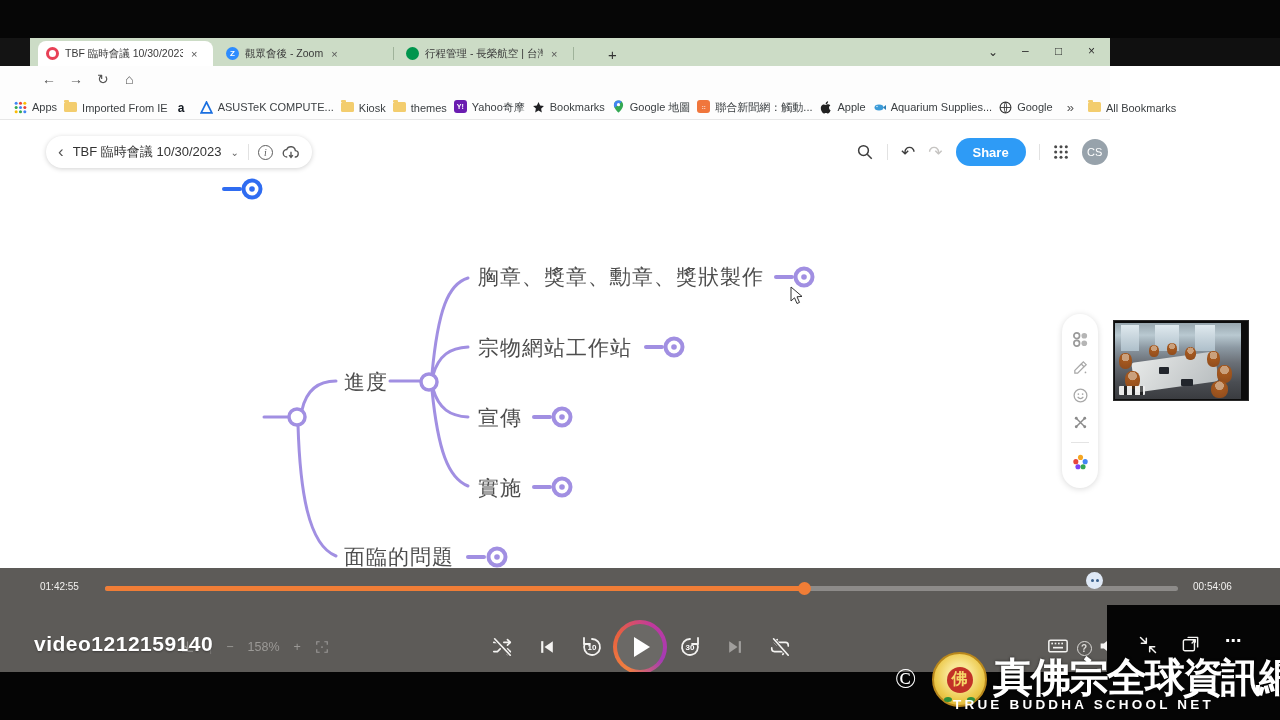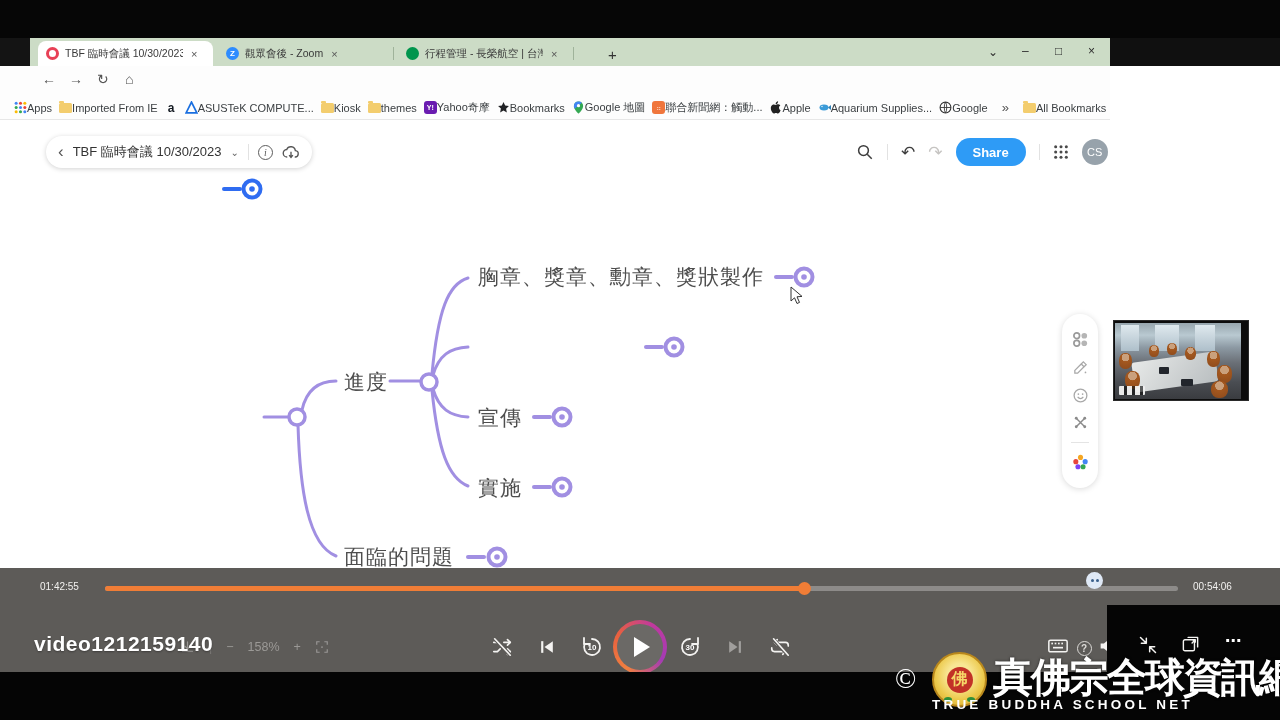--- a/index.html
+++ b/index.html
@@ -29,21 +29,21 @@
   .navic { position:absolute; top:5px; font-size:14px; color:#535353; }
   #omnibox { left:150px; top:71px; width:790px; height:21px; background:#eceff0; border-radius:11px; display:flex; align-items:center; padding:0 10px; gap:8px; }
   #omnibox .url { font-size:12px; color:#303134; }
   .lock { width:8px; height:7px; border:1.4px solid #5f6368; border-radius:2px; position:relative; margin-top:3px; }
   .lock:before { content:""; position:absolute; left:1px; top:-4px; width:4px; height:4px; border:1.4px solid #5f6368; border-bottom:none; border-radius:3px 3px 0 0; }
   .omni-right { margin-left:auto; display:flex; gap:12px; align-items:center; font-size:11px; color:#5f6368; }
   .ext { position:absolute; top:71px; width:17px; height:17px; border-radius:50%; }
   #toolbar .dots3 { position:absolute; left:1094px; top:70px; color:#444; font-size:12px; letter-spacing:0; writing-mode:vertical-rl; }
 
   #bookmarksbar { left:0; top:96px; width:1110px; height:24px; background:#fdfdfd; border-bottom:1px solid #e7e7e7; display:flex; align-items:center; padding:0 10px 0 14px; gap:7px; }
-  .bm { display:flex; align-items:center; font-size:11px; color:#3c4043; white-space:nowrap; }
+  .bm { display:flex; gap:5px; font-size:11px; color:#3c4043; white-space:nowrap; }
   .bm-ic { width:13px; height:13px; display:inline-flex; align-items:center; justify-content:center; font-size:10px; font-weight:bold; }
   .folder { width:13px; height:10px; background:#f3cd6e; border-radius:1.5px; position:relative; }
   .folder:before { content:""; position:absolute; left:0; top:-2px; width:5px; height:2px; background:#f3cd6e; border-radius:1px 1px 0 0; }
   .bm-spacer { flex:1; }
   .bm-sep { width:1px; height:14px; background:#d8d8d8; }
 
   
   #canvas { left:0; top:120px; width:1110px; height:555px; background:#ffffff; }
   .mm-node { position:absolute; font-size:21px; color:#4e4e4e; letter-spacing:1px; white-space:nowrap; }
   #mm-svg { left:0; top:0; width:1280px; height:720px; pointer-events:none; }
@@ -100,21 +100,21 @@
   #letterbox-bottom { left:0; top:672px; width:1280px; height:48px; background:#050505; }
 
   
   #watermark { z-index:9; }
   #wm-copy { left:895px; top:663px; color:#fff; font-size:28px; font-family:"Liberation Serif",serif; }
   #wm-emblem { left:932px; top:652px; width:55px; height:55px; border-radius:50%;
     background:radial-gradient(circle at 50% 42%,#f8e694 0 30%,#ecc94b 62%,#cf9f27 100%); border:2px solid #b9881c; display:flex; align-items:center; justify-content:center; }
   #wm-emblem .inner { width:26px; height:26px; border-radius:50%; background:#c23227; color:#f6d969; font-size:16px; font-weight:bold; display:flex; align-items:center; justify-content:center; }
   #wm-emblem .leaf { position:absolute; bottom:3px; width:8px; height:5px; background:#2f8f3a; border-radius:50%; }
   #wm-cn { left:993px; top:650px; color:#fff; font-size:40px; font-weight:bold; white-space:nowrap; letter-spacing:-2px; text-shadow:0 0 3px rgba(0,0,0,.6); }
-  #wm-en { left:932px; top:697px; color:#fff; font-size:13.5px; font-weight:bold; letter-spacing:3.2px; white-space:nowrap; }
+  #wm-en { left:953px; top:697px; color:#fff; font-size:13.5px; font-weight:bold; letter-spacing:3.2px; white-space:nowrap; }
 
   svg { display:block; }
   .wt { stroke:#f4f3f1; stroke-width:1.8; fill:none; stroke-linecap:round; stroke-linejoin:round; }
   .wtf { fill:#f4f3f1; }
   .dim { stroke:#999795; fill:#999795; }
 </style>
 </head>
 <body>
 
 <div id="frame">
@@ -315,20 +315,21 @@
     </g>
     <g stroke="#a18fe2">
       <path d="M468 557 H484" stroke-width="4" stroke-linecap="round"></path>
       <circle cx="497" cy="557" r="8.5" fill="#fff" stroke-width="4"></circle>
       <circle cx="497" cy="557" r="2.8" fill="#a18fe2" stroke="none"></circle>
     </g>
   </svg>
 
   <div class="mm-node" style="left:344px;top:368px;">進度</div>
   <div class="mm-node" style="left:478px;top:263px;">胸章、獎章、勳章、獎狀製作</div>
+  <div class="mm-node" style="left:478px;top:334px;">宗物網站工作站</div>
   <div class="mm-node" style="left:478px;top:404px;">宣傳</div>
   <div class="mm-node" style="left:478px;top:474px;">實施</div>
   <div class="mm-node" style="left:344px;top:543px;">面臨的問題</div>
 
   <div class="abs" id="mm-topleft">
     <span style="font-size:17px;color:#555;">‹</span>
     <span class="t">TBF 臨時會議 10/30/2023</span>
     <span class="chev">⌄</span>
     <span class="vdiv"></span>
     <span class="info-circ">i</span>

